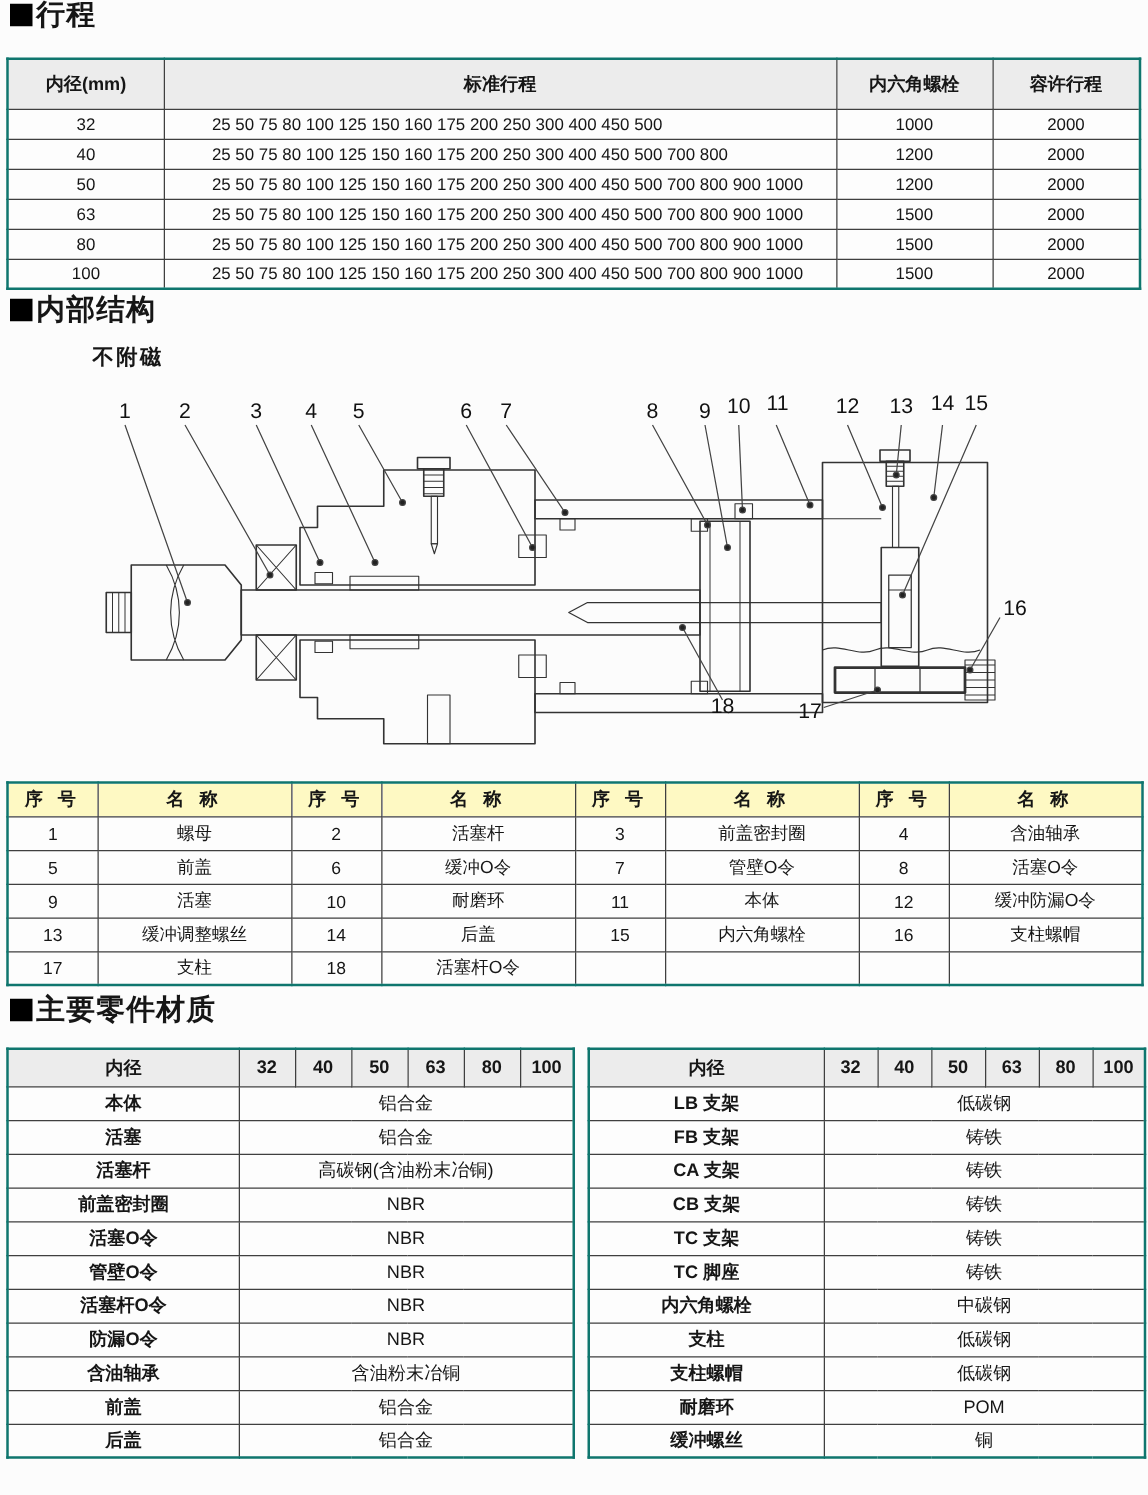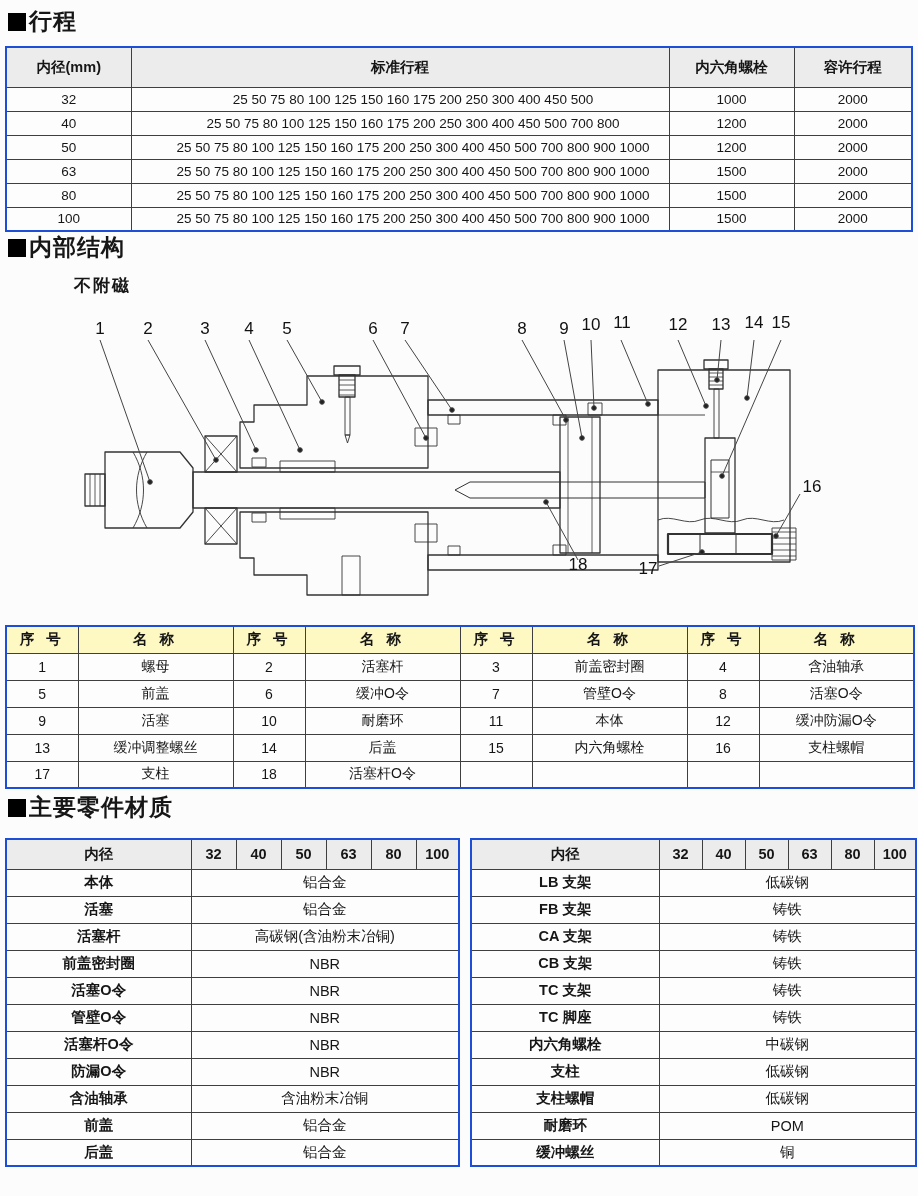--- a/index.html
+++ b/index.html
@@ -11,49 +11,49 @@
   }
   .sec-title{
     position:absolute;font-size:23px;font-weight:bold;letter-spacing:1px;
     display:flex;align-items:center;line-height:1;
   }
   .sq{width:18px;height:18px;background:#000;display:inline-block;margin-right:3px;flex:0 0 auto}
   .subtitle{position:absolute;font-size:17px;font-weight:bold;letter-spacing:2px}
 
   table.tbl{
     position:absolute;border-collapse:collapse;table-layout:fixed;
-    background:#fdfdfd;border:2px solid #1d4ed8;
+    background:#fdfdfd;border:2px solid #0f766e;
   }
   .tbl th,.tbl td{
     border:1px solid #3f3f3f;text-align:center;vertical-align:middle;
     padding:0;white-space:nowrap;overflow:hidden;font-size:13.5px;
   }
   .tbl th{background:#ececec;font-weight:bold;font-size:14.5px}
 
   table.stroke thead tr{height:40px}
   table.stroke tbody tr{height:24px}
-  table.stroke td.std{text-align:center;padding-left:26px}
+  table.stroke td.std{text-align:left;padding-left:38px}
 
   table.parts th{background:#fef9c3;letter-spacing:4px}
   table.parts thead tr{height:27px}
   table.parts tbody tr{height:27px}
   table.parts td{font-size:14px}
 
   table.mat thead tr{height:30px}
   table.mat tbody tr{height:27px}
   table.mat td{font-size:14.5px}
   table.mat td.mname{font-weight:bold}
 
   svg.diagram{position:absolute;left:0;top:298px}
   svg.diagram text{font-size:17px;fill:#111;font-family:"Liberation Sans","DejaVu Sans",sans-serif}
 </style>
 </head>
 <body>
 
-<div class="sec-title" style="left:8px;top:10px">
+<div class="sec-title" style="left:8px;top:0">
   <span class="sq"></span>
   <span>行程</span>
 </div>
 
 <table class="tbl stroke" style="left:5px;top:46px;width:908px">
   <colgroup>
       <col style="width:125px">
       <col>
       <col style="width:125px">
       <col style="width:118px">

